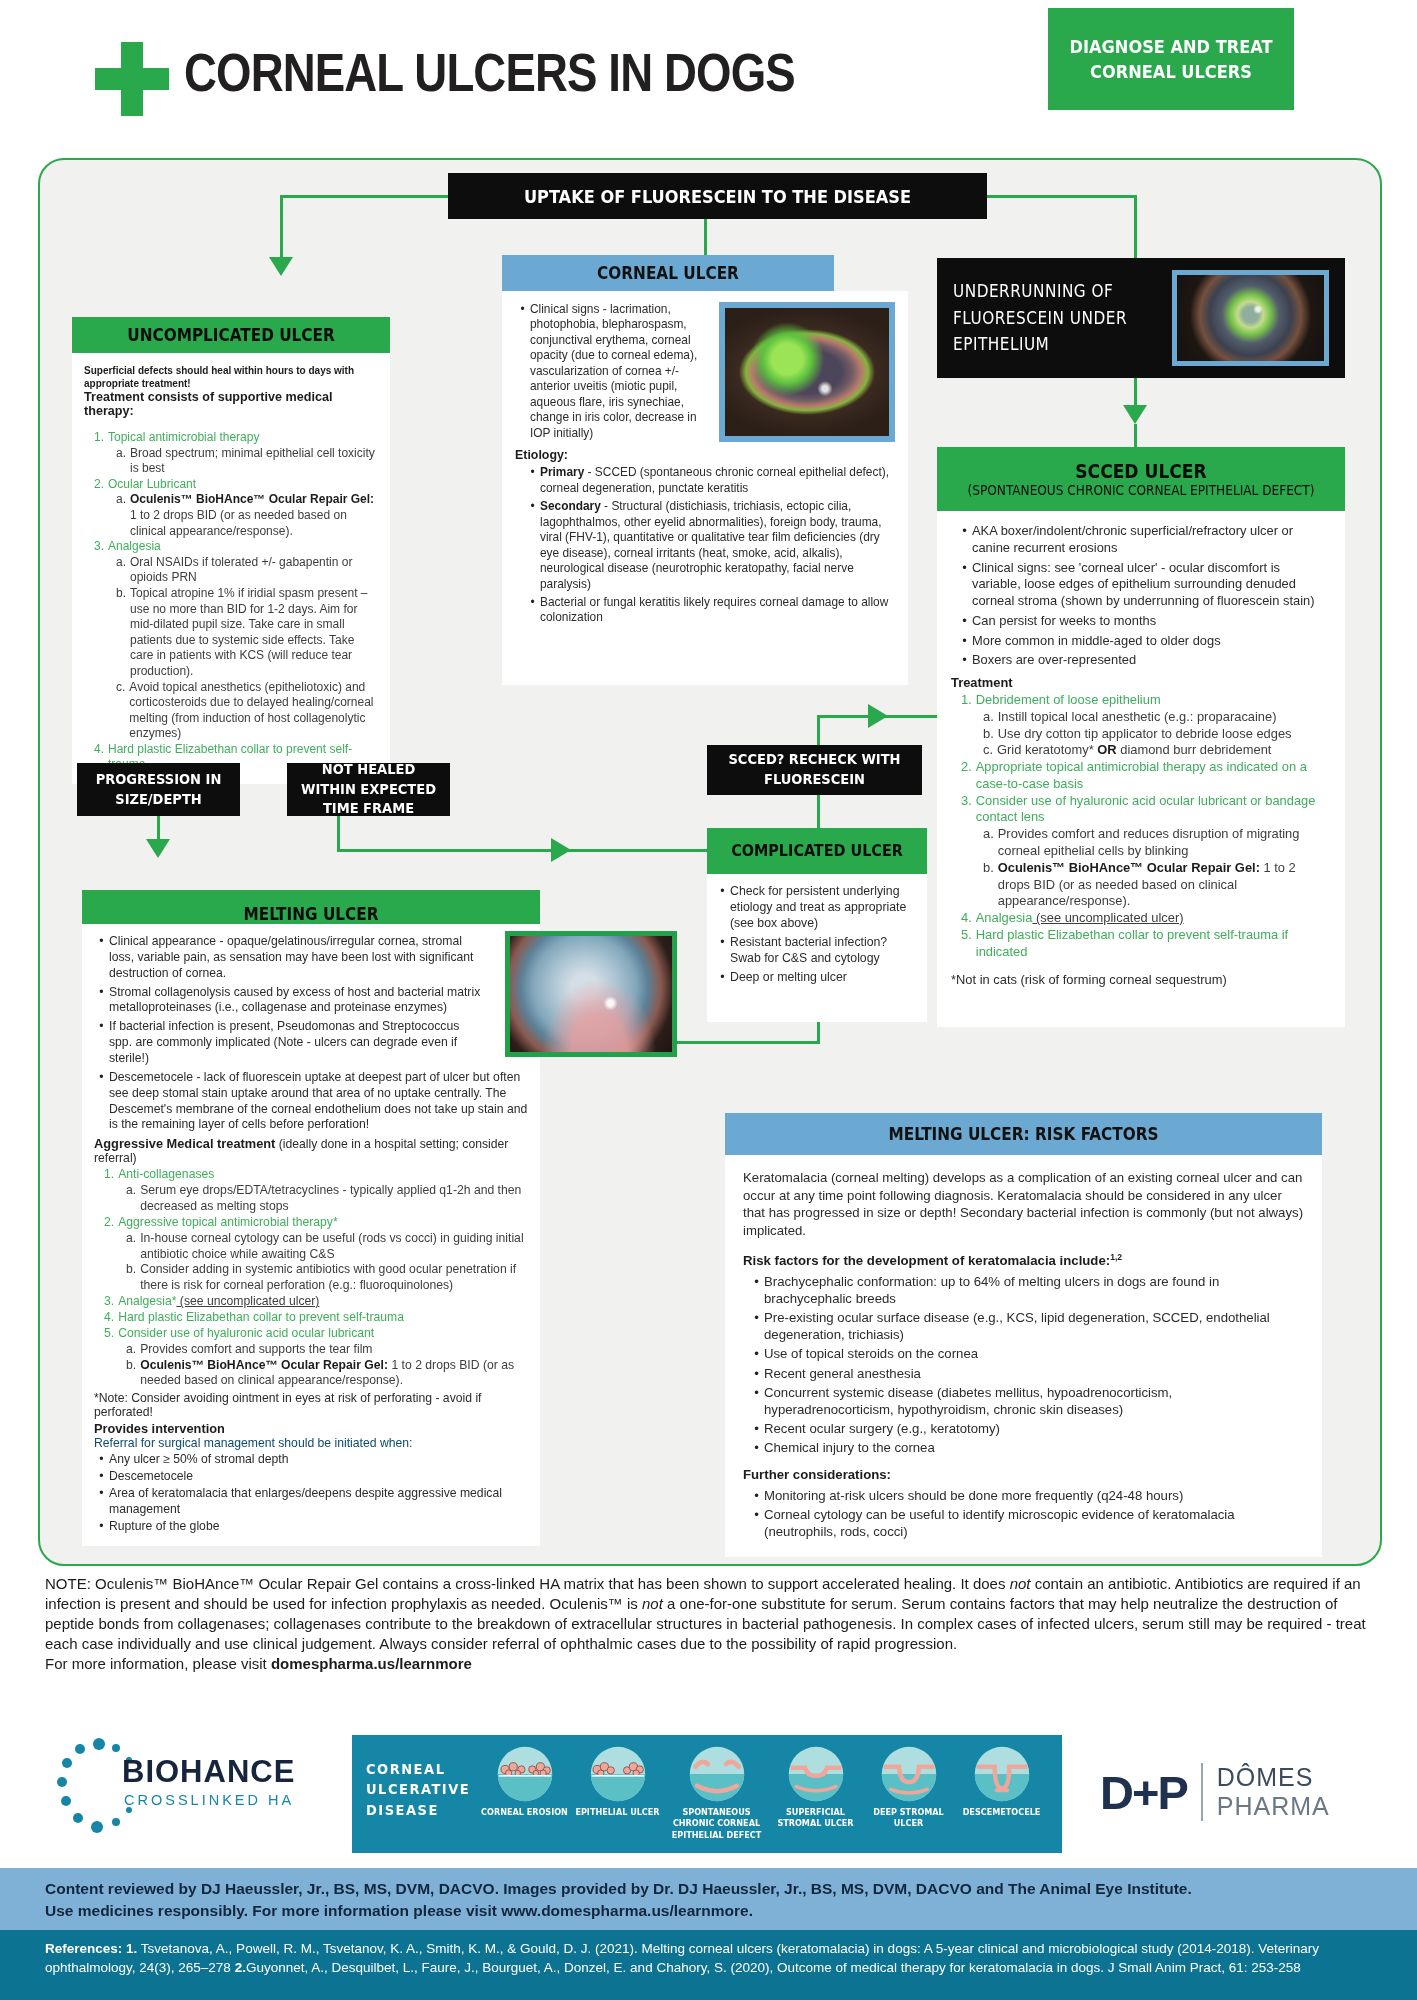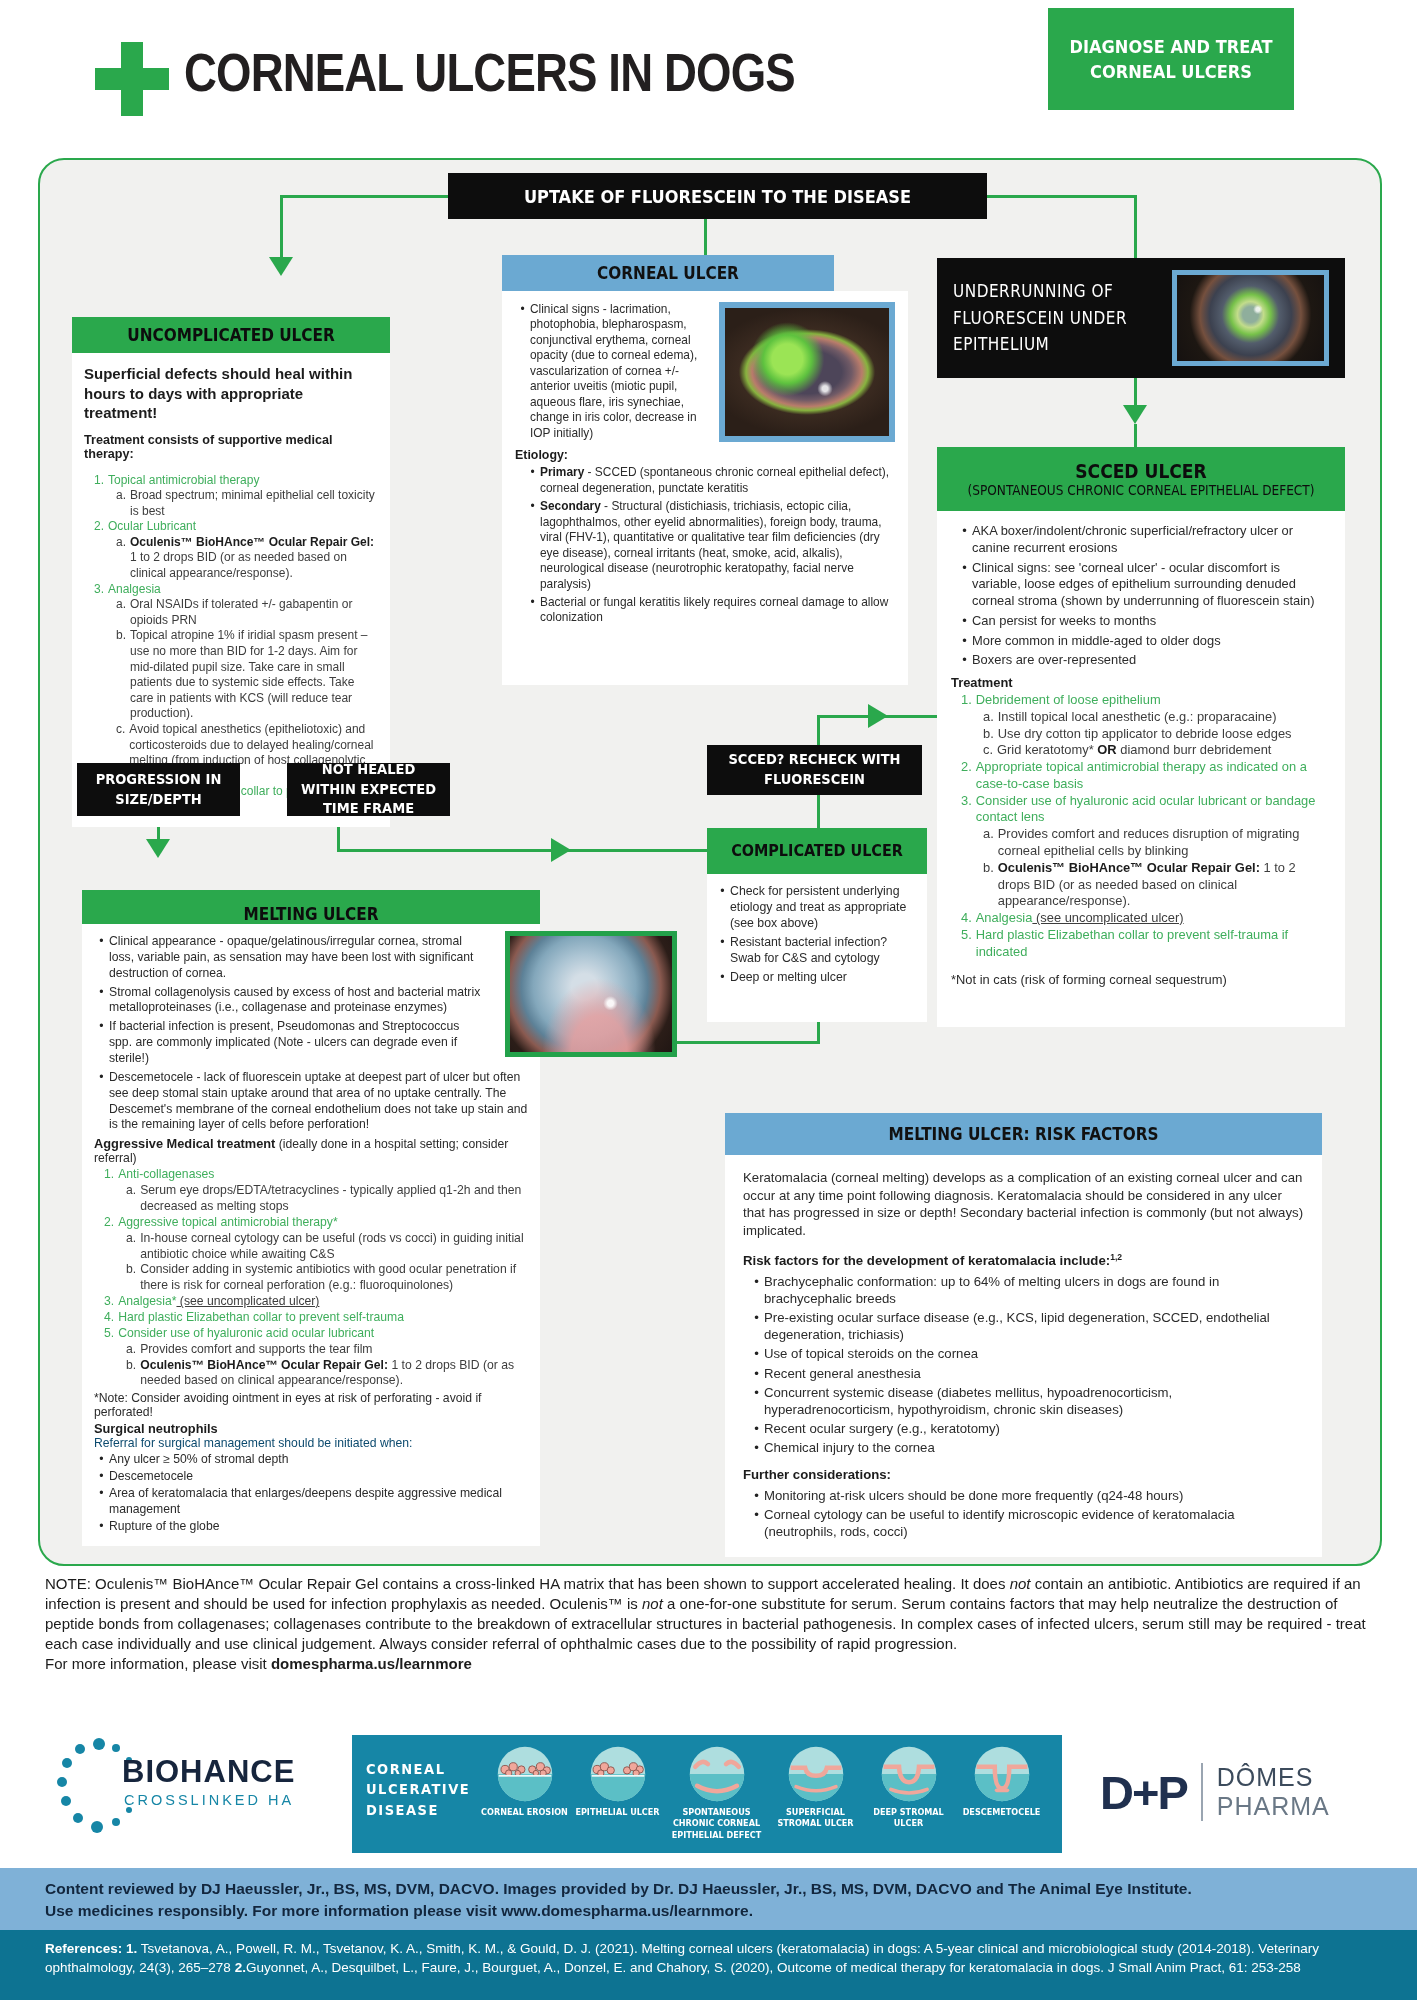--- a/index.html
+++ b/index.html
@@ -98,21 +98,21 @@
   <div class="abs gl" style="left:817px;top:715px;width:120px;height:3px;"></div>
   <div class="abs arr-r" style="left:868px;top:704px;"></div>
   <div class="abs gl" style="left:817px;top:715px;width:3px;height:30px;"></div>
   <div class="abs gl" style="left:817px;top:795px;width:3px;height:33px;"></div>
   <div class="abs gl" style="left:817px;top:1022px;width:3px;height:22px;"></div>
   <div class="abs gl" style="left:575px;top:1041px;width:245px;height:3px;"></div>
   <div class="abs arr-l" style="left:556px;top:1030px;"></div>
 
   <div class="abs greenhead cn" style="left:72px;top:317px;width:318px;height:36px;font-size:17px;">UNCOMPLICATED ULCER</div>
   <div class="abs panel" style="left:72px;top:353px;width:318px;min-height:364px;padding:11px 12px;font-size:12px;">
-    <div class="b" style="font-size:15px;line-height:1.3;margin-bottom:10px;">Superficial defects should heal within hours to days with appropriate treatment!</div>
+    <div class="b" style="font-size:10px;line-height:1.3;">Superficial defects should heal within hours to days with appropriate treatment!</div>
     <div class="b" style="font-size:12.6px;margin-bottom:12px;">Treatment consists of supportive medical therapy:</div>
     <div>
         <div class="row g">
         <span class="m">1.</span>
         <span class="tx"><span>Topical antimicrobial therapy</span></span>
       </div>
         <div class="row s">
         <span class="m">a.</span>
         <span class="tx"><span>Broad spectrum; minimal epithelial cell toxicity is best</span></span>
       </div>
@@ -331,21 +331,21 @@
         <div class="row s">
         <span class="m">a.</span>
         <span class="tx"><span>Provides comfort and supports the tear film</span></span>
       </div>
         <div class="row s">
         <span class="m">b.</span>
         <span class="tx"><b class="bb">Oculenis™ BioHAnce™ Ocular Repair Gel:</b><span> 1 to 2 drops BID (or as needed based on clinical appearance/response).</span></span>
       </div>
       </div>
     <div style="margin-top:2px;">*Note: Consider avoiding ointment in eyes at risk of perforating - avoid if perforated!</div>
-    <div class="b" style="font-size:12.8px;margin-top:2px;">Surgical neutrophils</div>
+    <div class="b" style="font-size:12.8px;margin-top:2px;">Provides intervention</div>
     <div style="color:#0c4a6e;margin-bottom:2px;">Referral for surgical management should be initiated when:</div>
     <div>
         <div class="brow" style="margin-bottom:1px;">
         <span class="dot">•</span>
         <span class="tx"><span>Any ulcer ≥ 50% of stromal depth</span></span>
       </div>
         <div class="brow" style="margin-bottom:1px;">
         <span class="dot">•</span>
         <span class="tx"><span>Descemetocele</span></span>
       </div>

